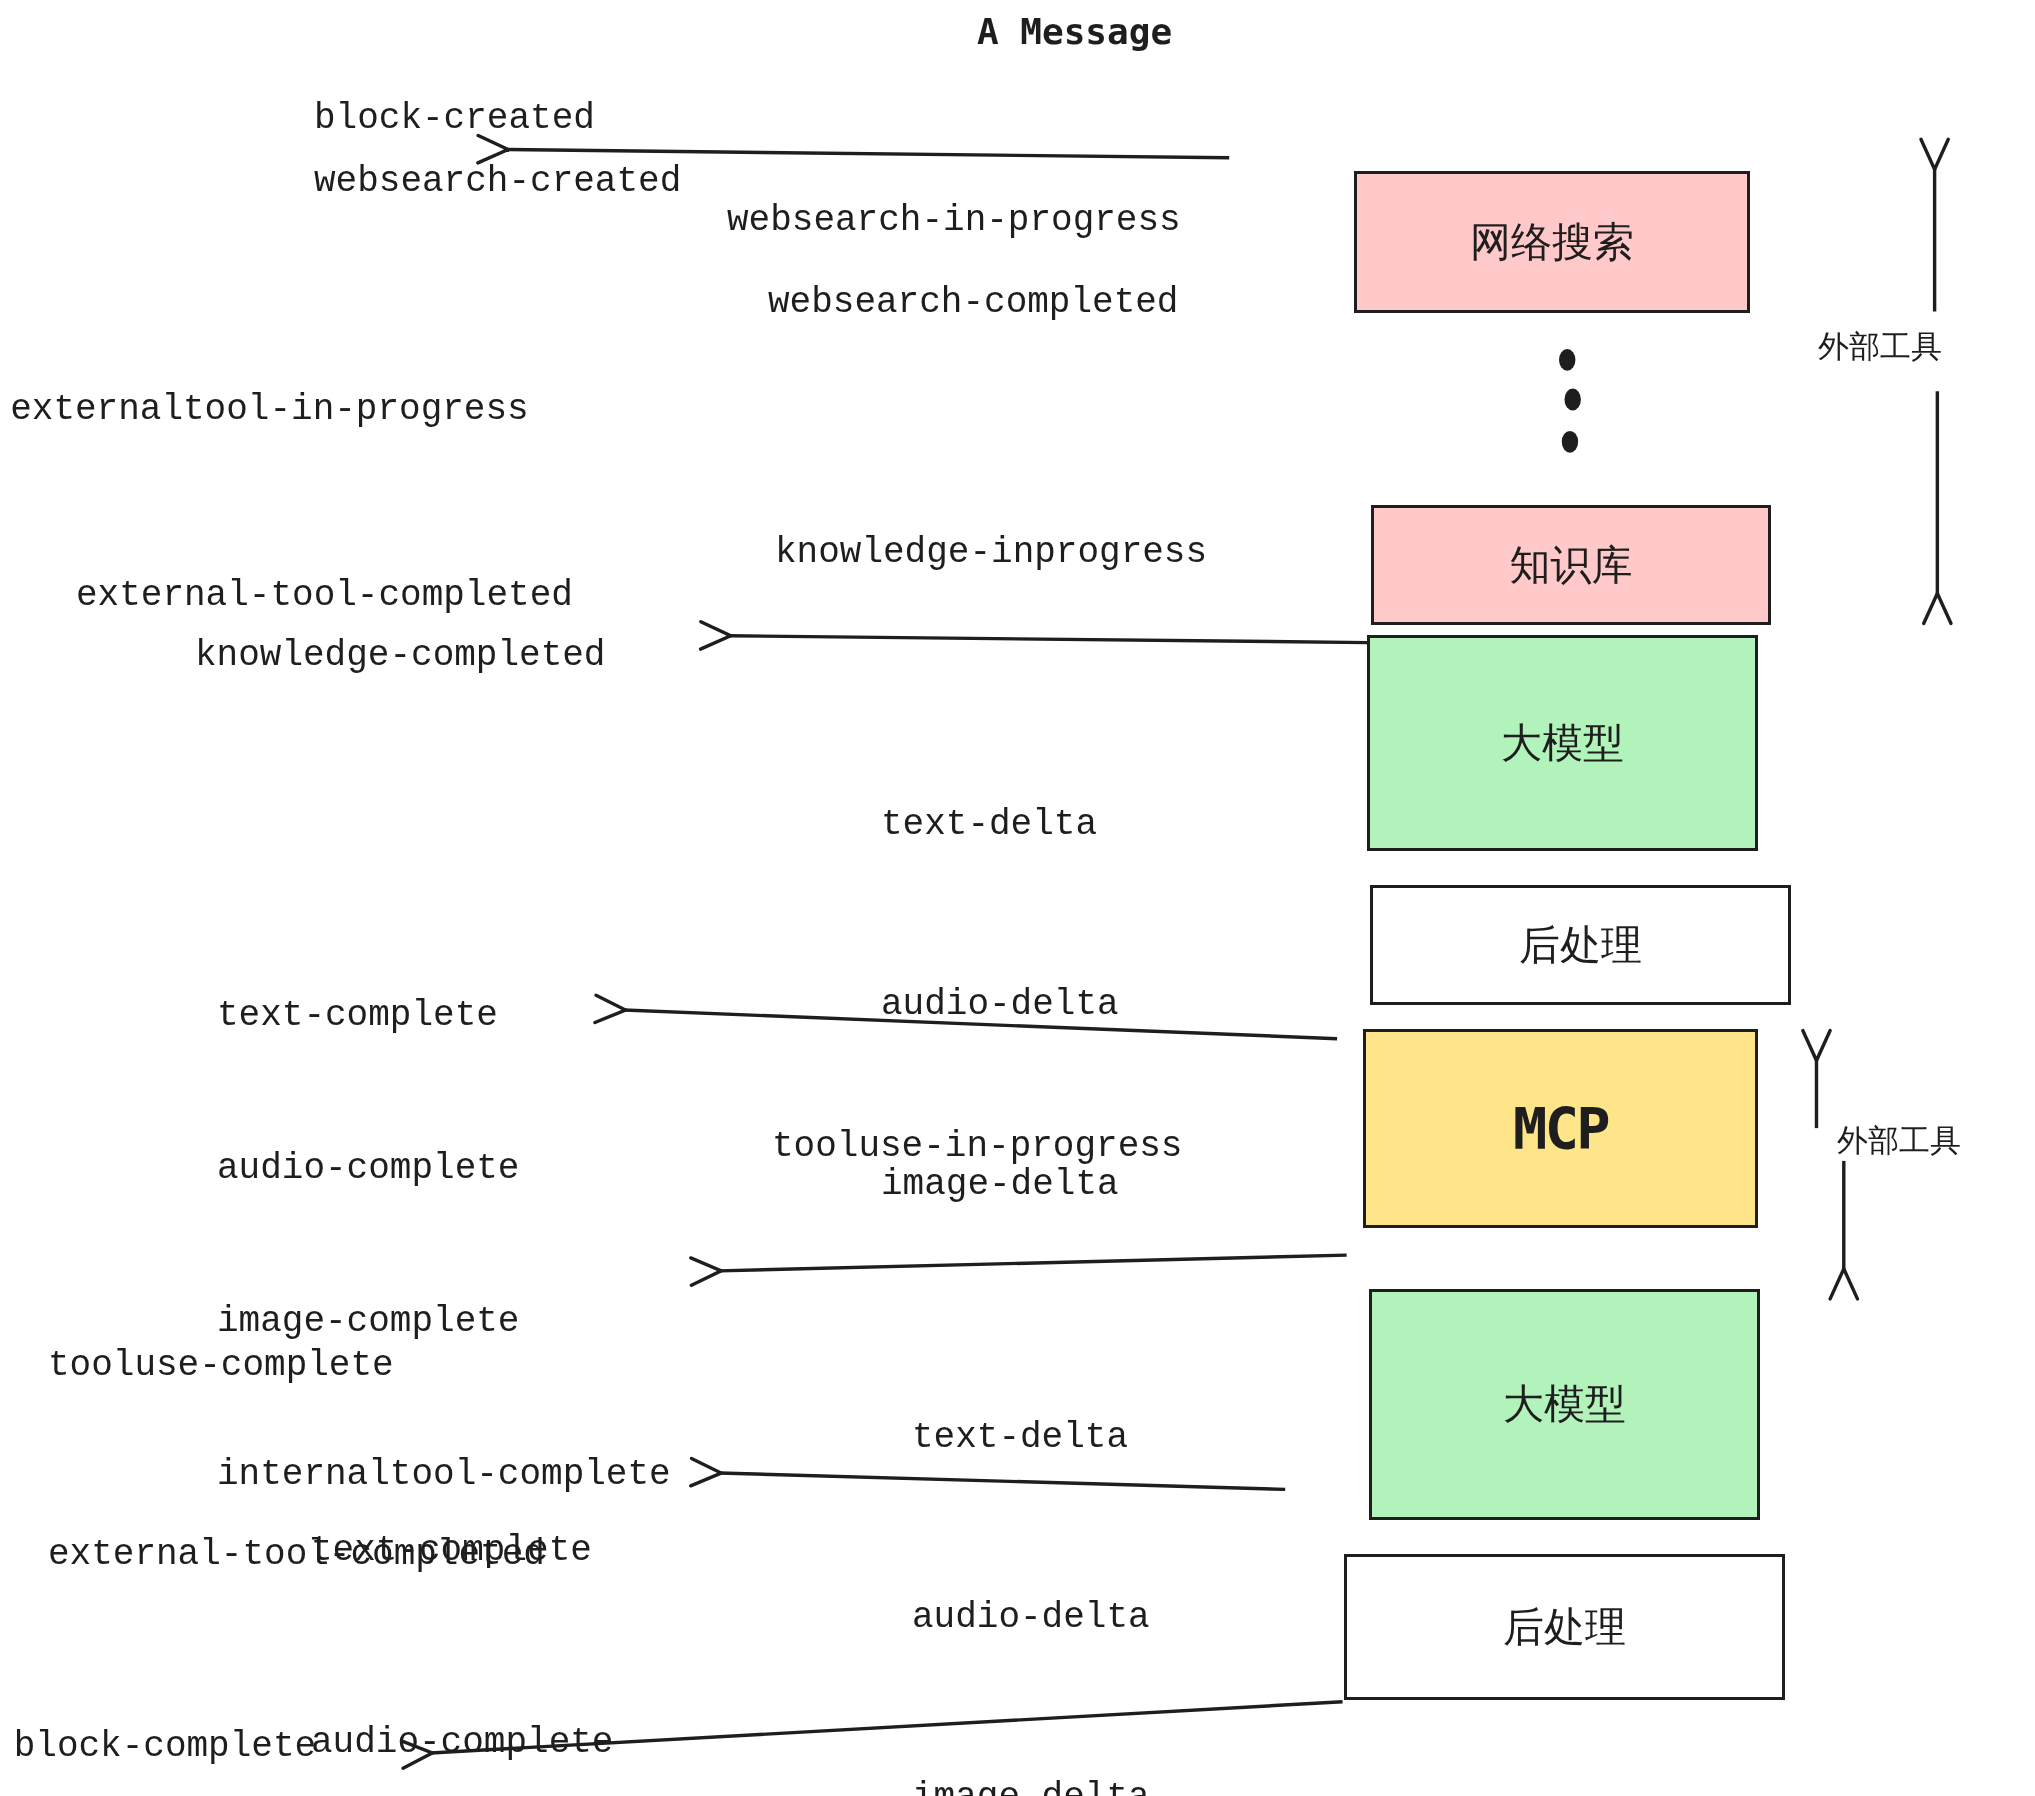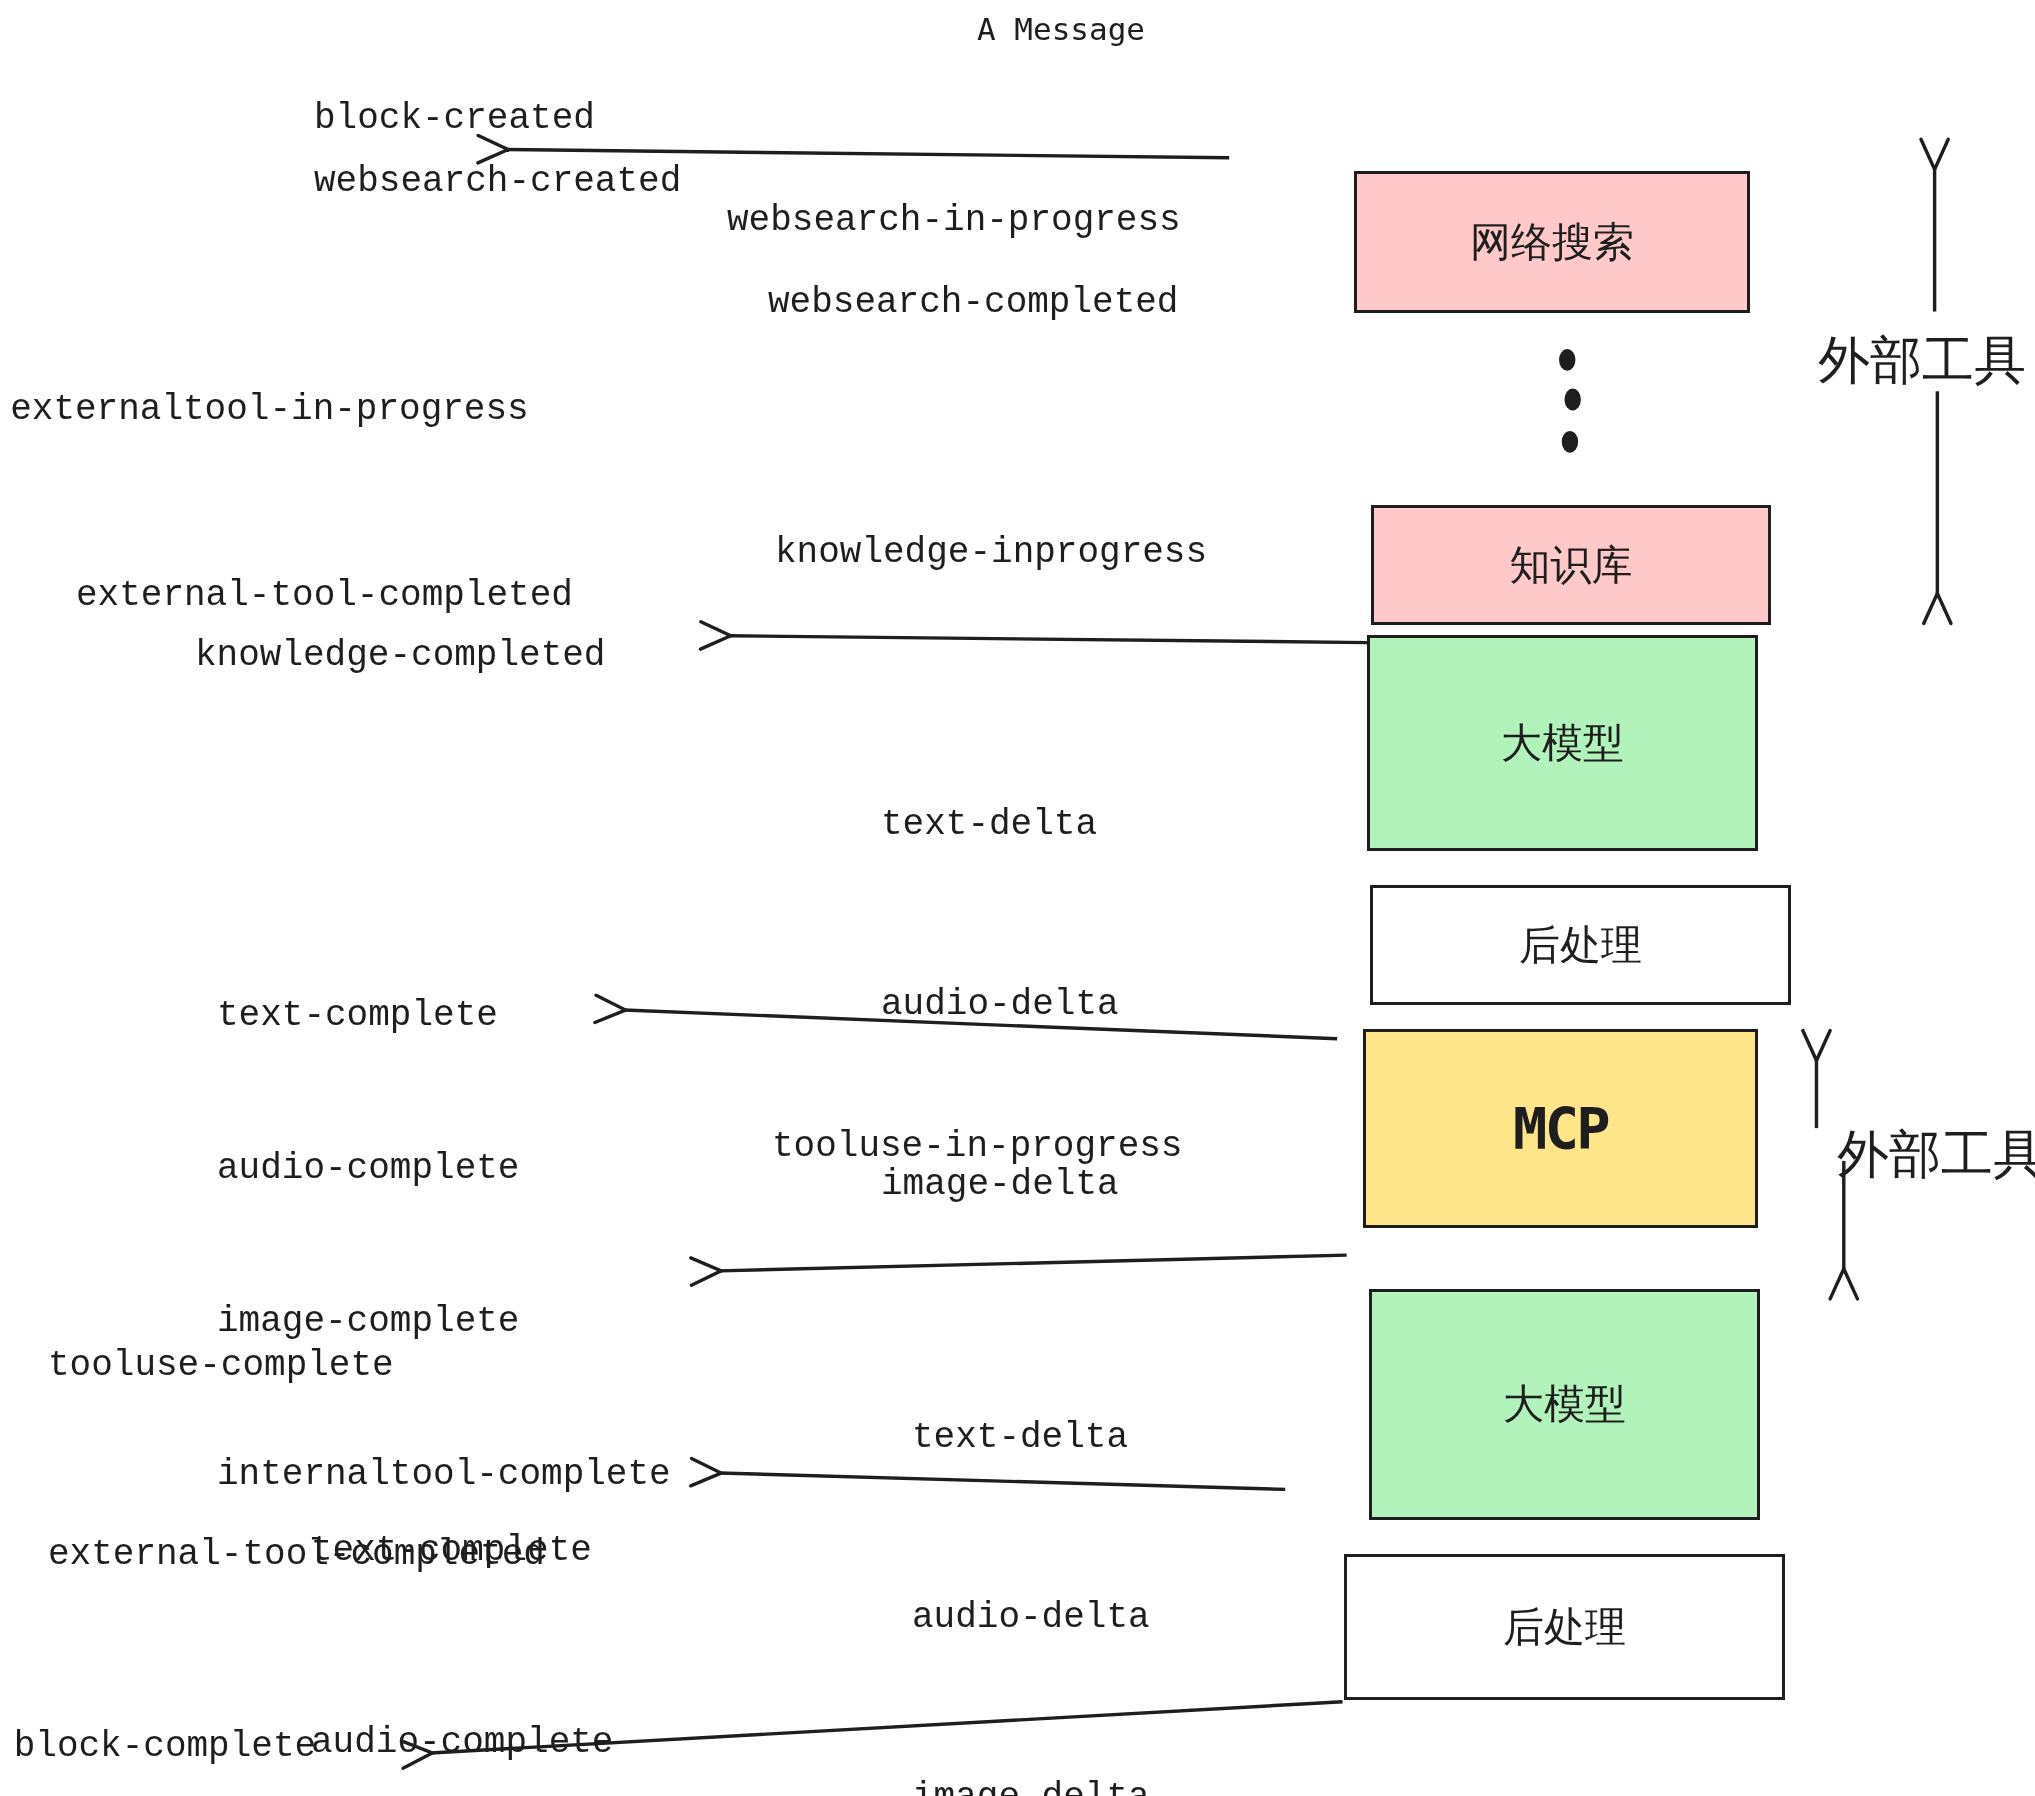--- a/index.html
+++ b/index.html
@@ -2,27 +2,27 @@
 <html style="font-size:11px"><head>
 <meta charset="utf-8">
 <style>
   html,body { margin:0; padding:0; }
   body {
     width:2035px; height:1796px; position:relative; background:#ffffff;
     font-family:"DejaVu Sans Mono","Liberation Mono",monospace; color:#1e1e1e;
     overflow:hidden;
   }
   .ev { position:absolute; font-size:36px; white-space:pre; line-height:51px;font-family:Liberation Mono, monospace; }
-  .title { position:absolute; font-size:31px; font-weight:normal; white-space:pre; }
+  .title { position:absolute; font-size:36px; font-weight:bold; white-space:pre; }
   .box {
     position:absolute; border:3.4px solid #1e1e1e; box-sizing:border-box;
     display:flex; align-items:center; justify-content:center;
   }
   .cn { font-family:Liberation Sans, sans-serif; font-size:41px; }
-  .sidelabel { position:absolute; font-family:Liberation Mono, monospace; font-size:52px; white-space:pre; }
+  .sidelabel { position:absolute; font-family:Liberation Mono, monospace; font-size:31px; white-space:pre; }
   .mcp-label { font-family:"DejaVu Sans Mono","Liberation Mono",monospace; font-size:57px; font-weight:bold; letter-spacing:-2.7px; }
   svg.layer { position:absolute; left:0; top:0; }
 </style>
 </head>
 <body>
 
 <svg class="layer" width="2035" height="1796" viewBox="0 0 2980 2630">
   <defs>
     <marker id="head" markerWidth="60" markerHeight="52" refX="10" refY="26" orient="auto" markerUnits="userSpaceOnUse">
       <path d="M52 6 L8 26 L52 46" fill="none" stroke="#1e1e1e" stroke-width="5" stroke-linecap="round"></path>

